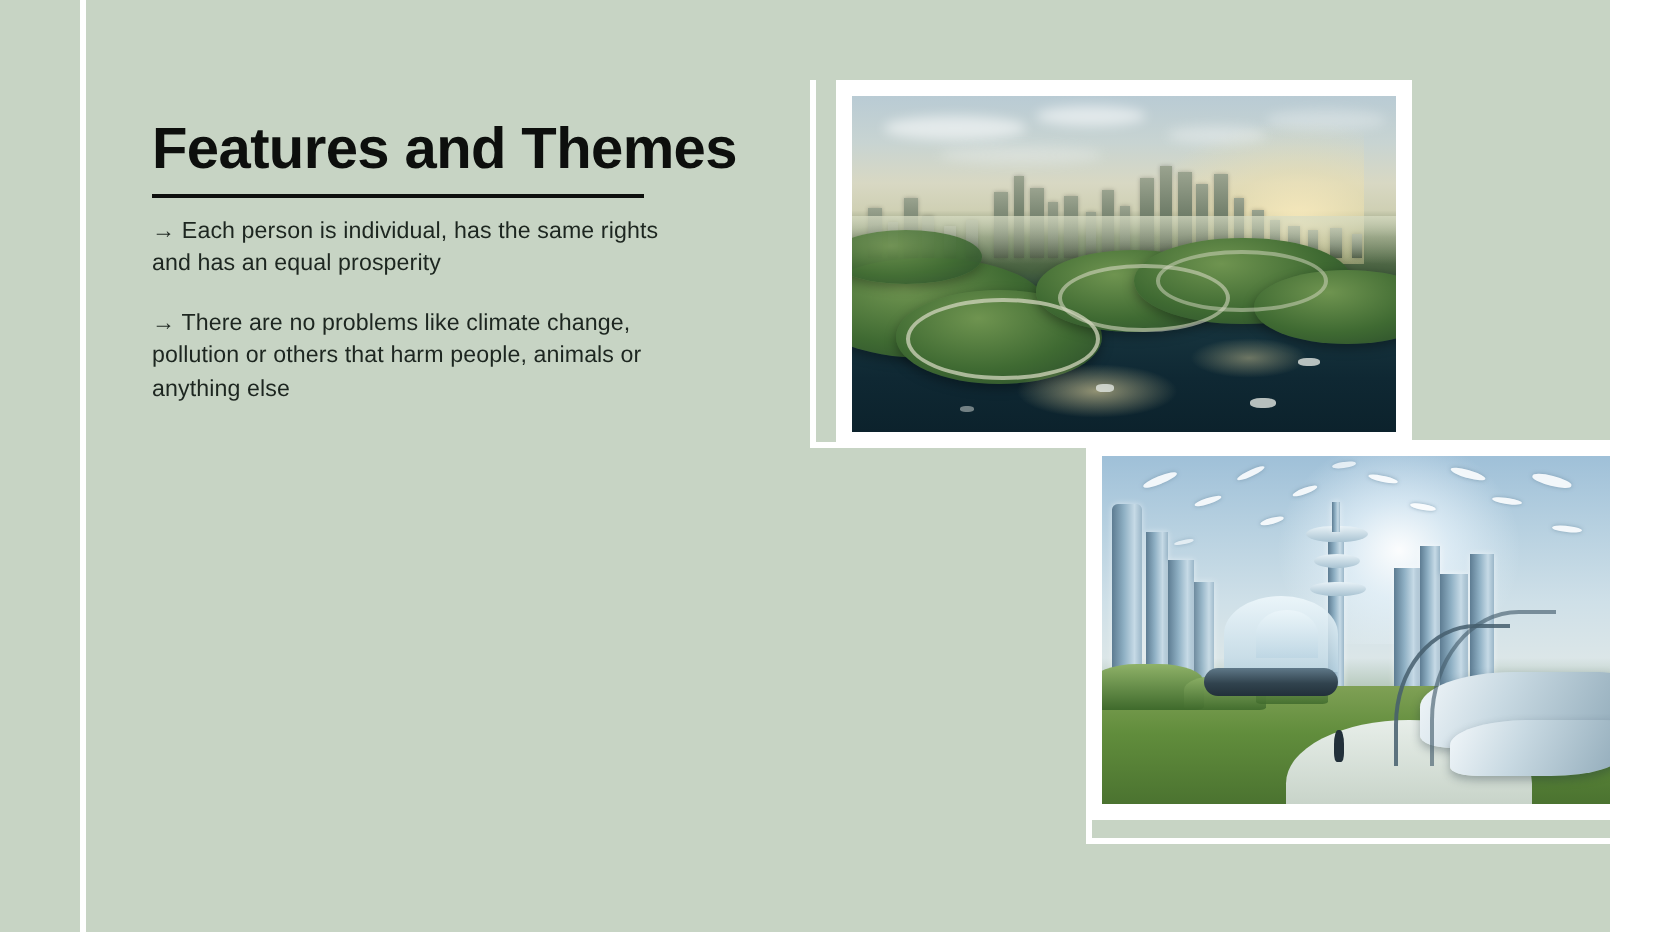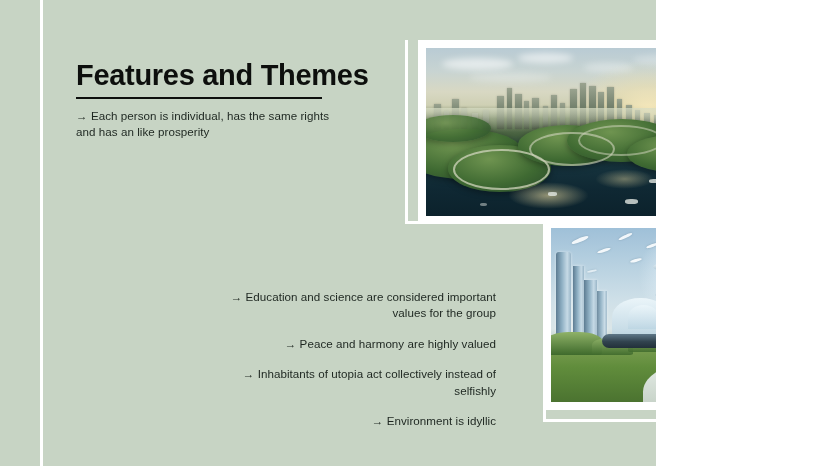--- a/index.html
+++ b/index.html
@@ -5,21 +5,21 @@
   html, body {
     margin: 0;
     padding: 0;
     background: #ffffff;
   }
   body {
     font-family: "Liberation Sans", sans-serif;
   }
   #slide {
     position: relative;
-    width: 656px;
+    width: 805px;
     height: 466px;
     background: #c7d4c4;
     overflow: hidden;
   }
 
   
   .left-rule {
     position: absolute;
     left: 40px;
     top: 0;
@@ -295,29 +295,24 @@
 <body>
 
 <div id="slide">
 
   <div class="left-rule"></div>
 
   <div class="title">Features and Themes</div>
   <div class="title-underline"></div>
 
   <div class="left-col">
-    <p class="bullet">→ Each person is individual, has the same rights and has an like prosperity</p>
+    <p class="bullet">→ Each person is individual, has the same rights and has an equal prosperity</p>
+    <p class="bullet">→ There are no problems like climate change, pollution or others that harm people, animals or anything else</p>
   </div>
 
-  <div class="right-col">
-    <p class="bullet">→ Education and science are considered important values for the group</p>
-    <p class="bullet">→ Peace and harmony are highly valued</p>
-    <p class="bullet">→ Inhabitants of utopia act collectively instead of selfishly</p>
-    <p class="bullet">→ Environment is idyllic</p>
-  </div>
 
   <div class="conn conn-top-left"></div>
   <div class="conn conn-top-bottom"></div>
   <div class="conn conn-bot-top"></div>
   <div class="conn conn-bot-right"></div>
   <div class="conn conn-bot-left"></div>
   <div class="conn conn-bot-bottom"></div>
 
   <div class="frame frame-top">
     <div class="photo">

